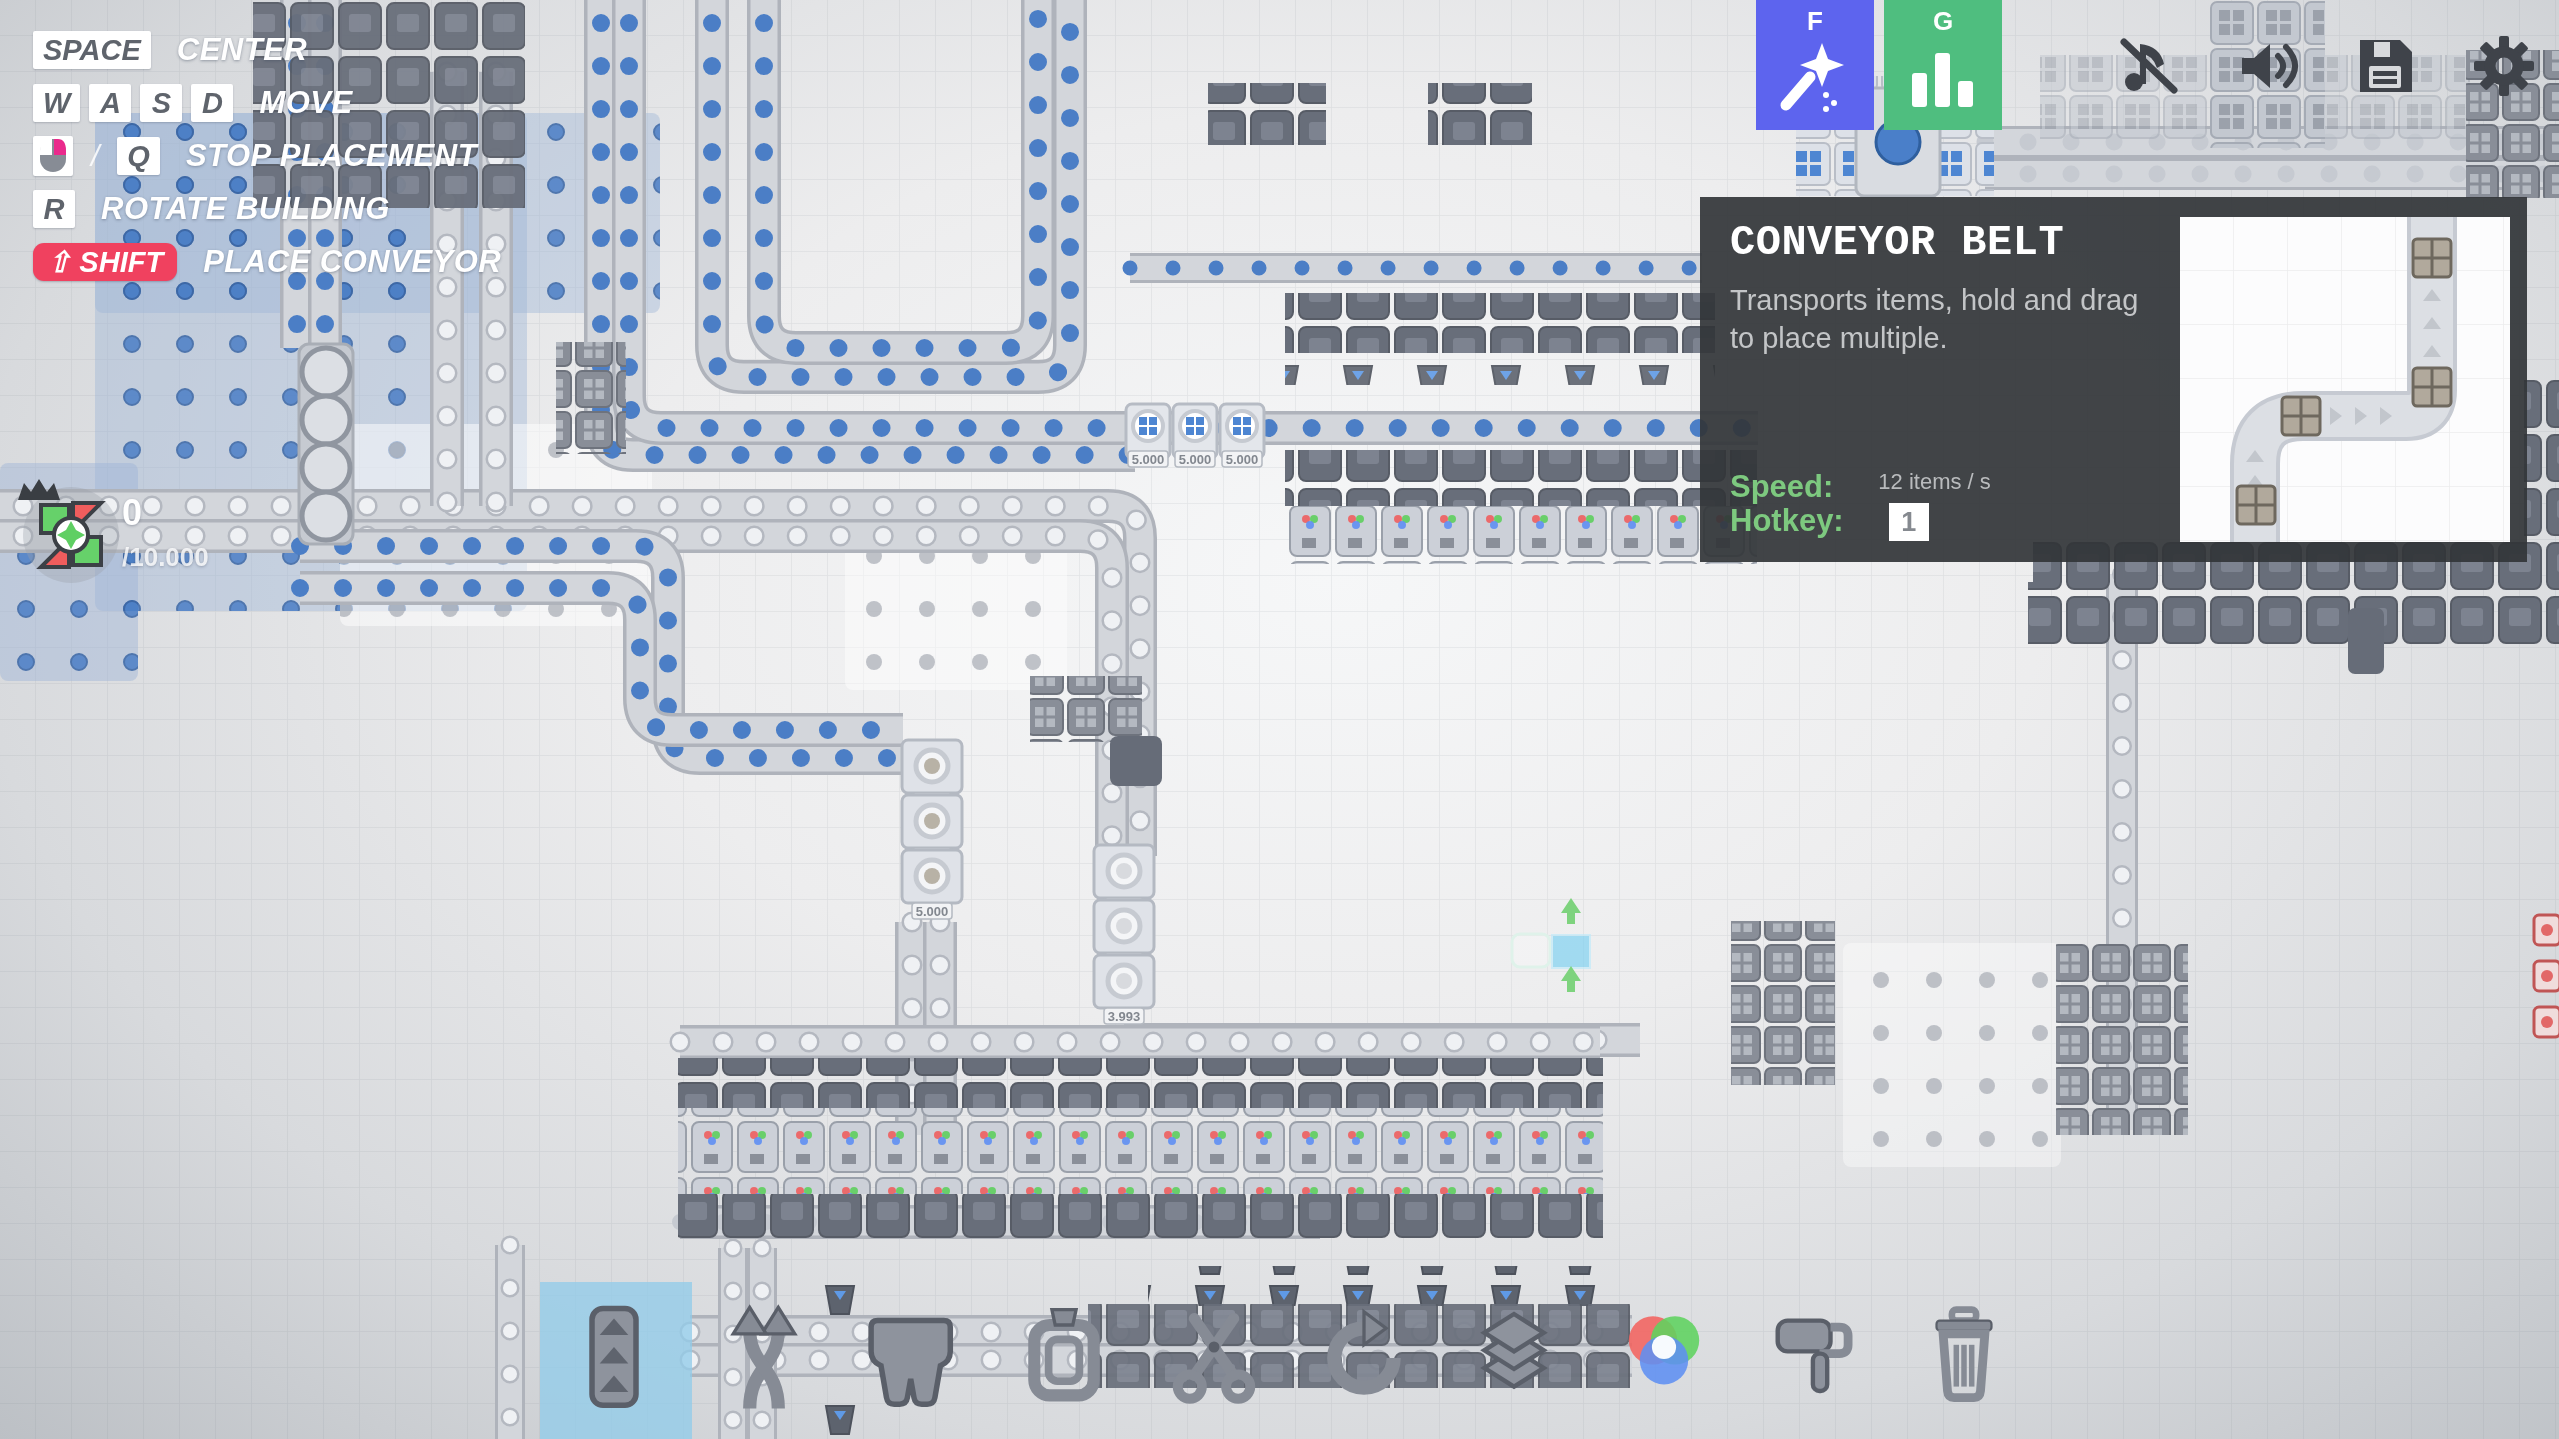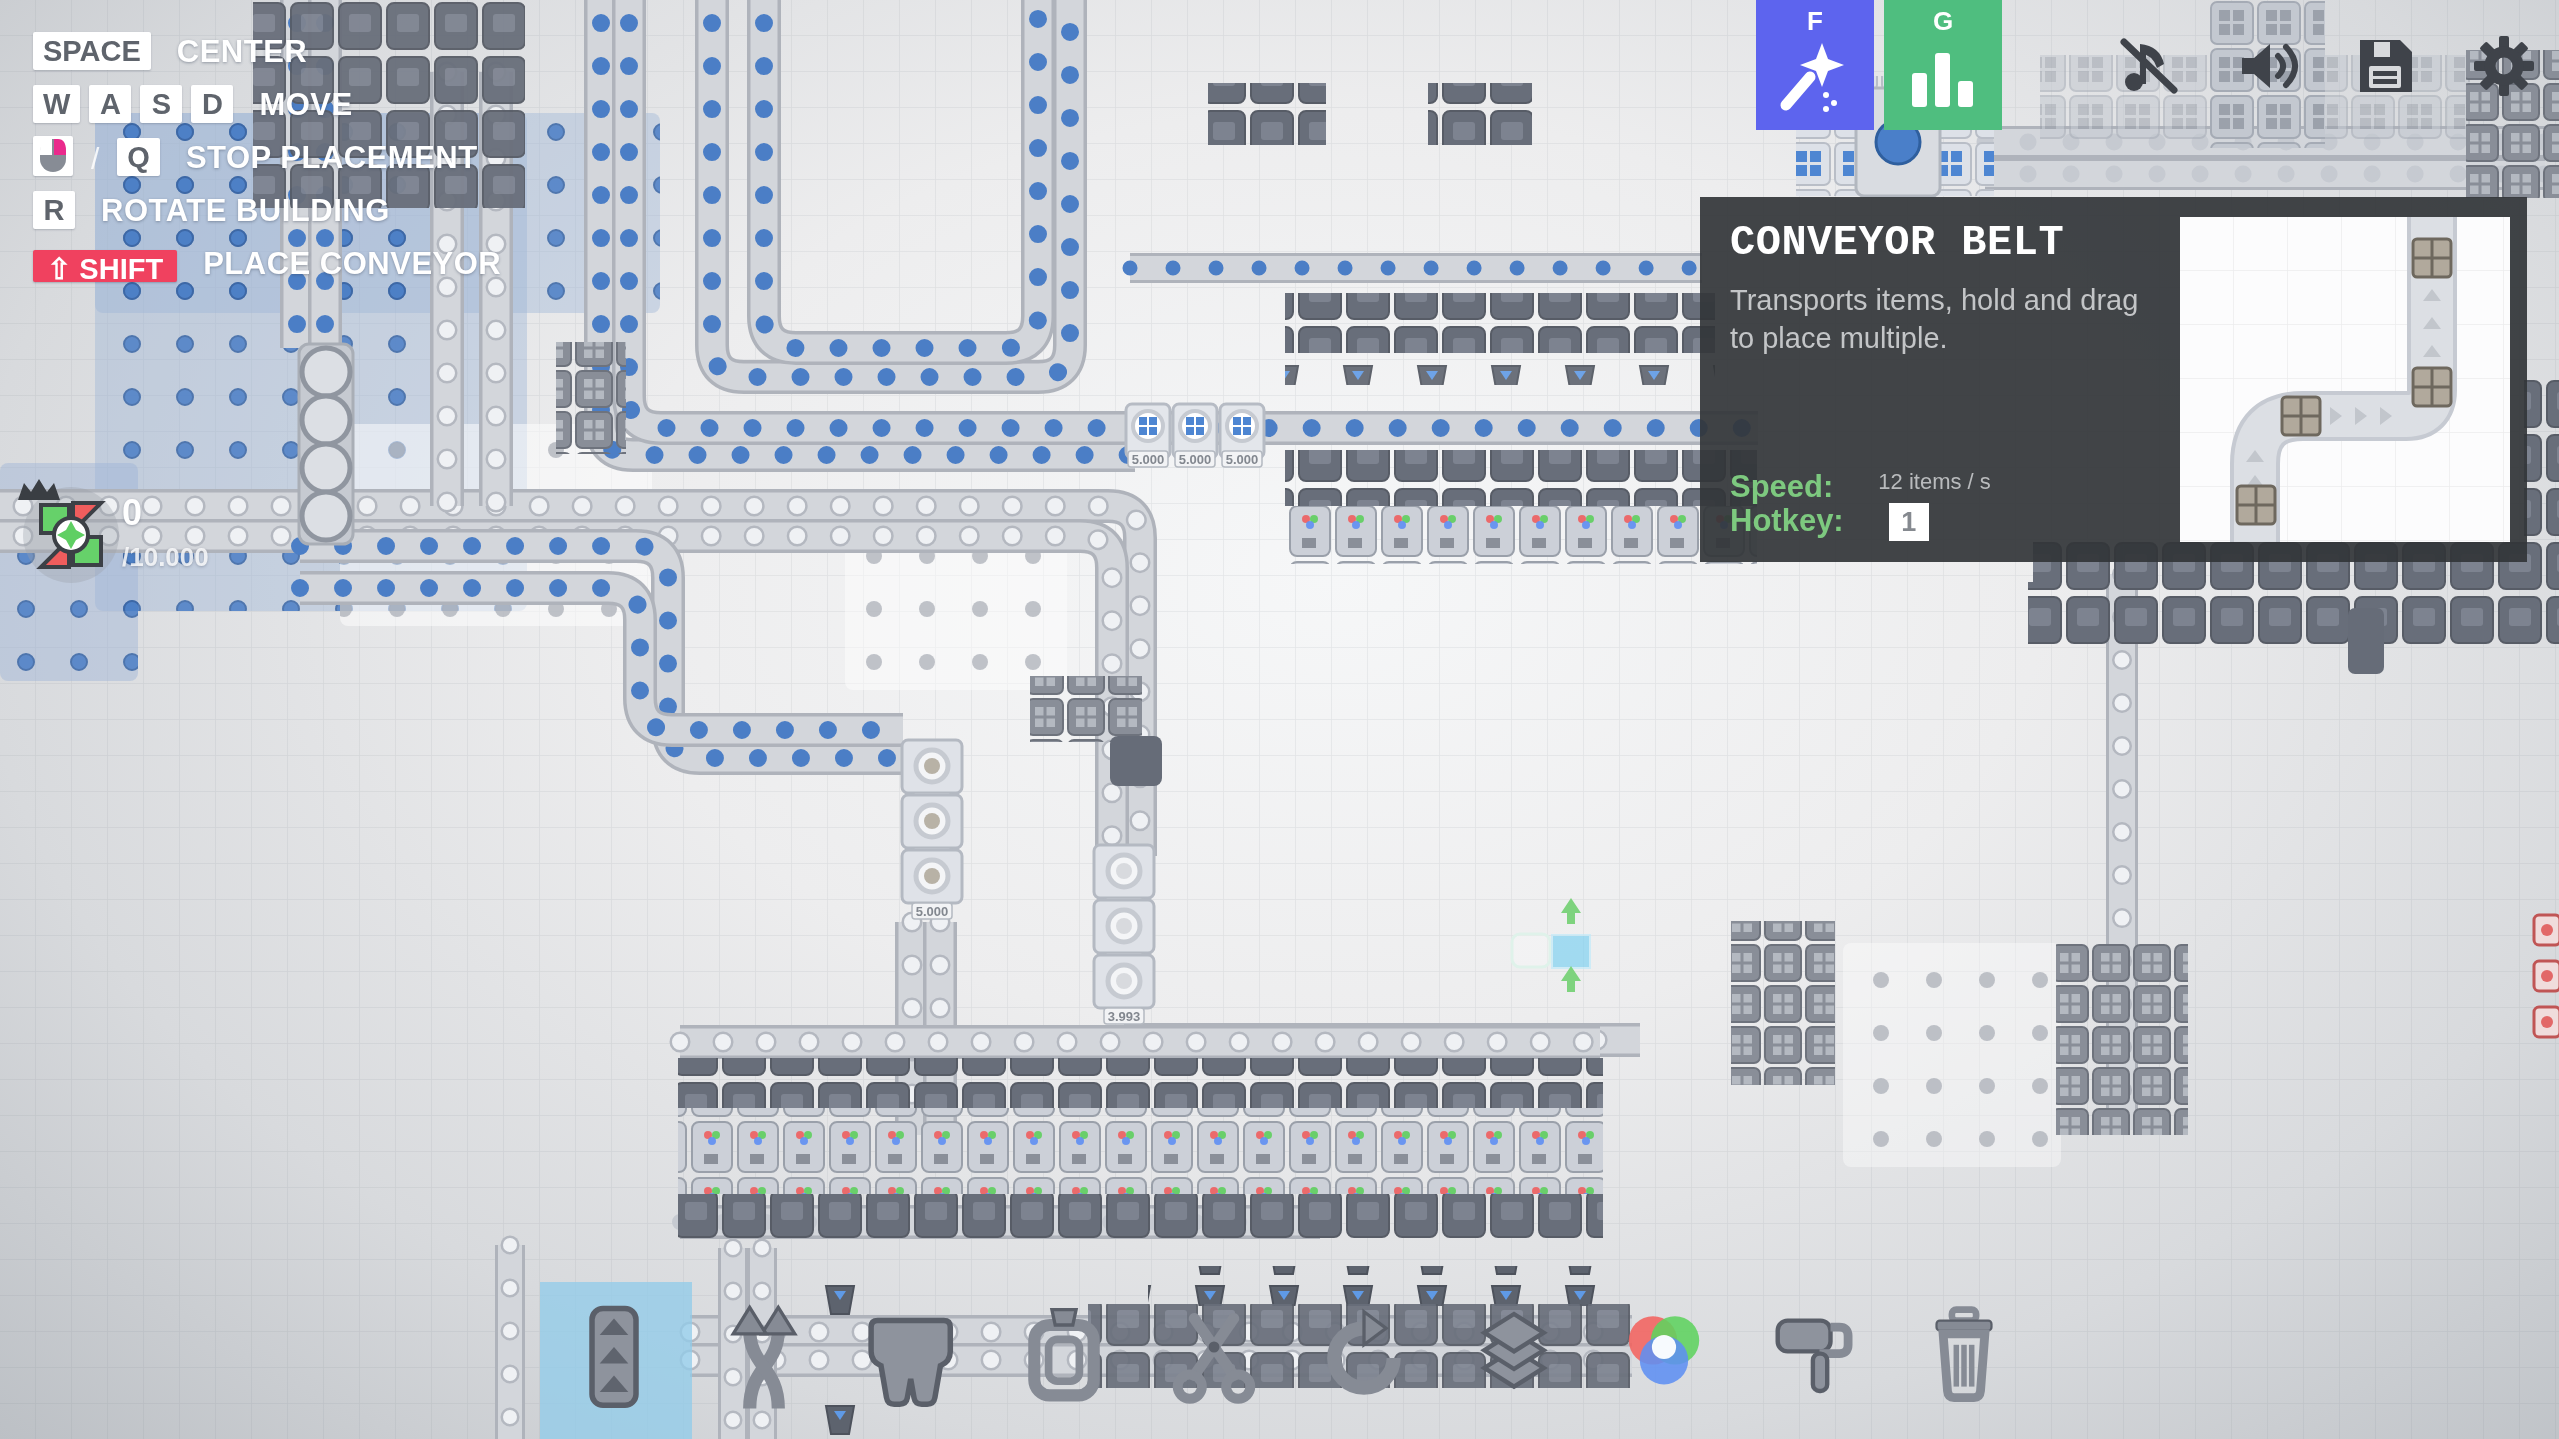--- a/index.html
+++ b/index.html
@@ -14,32 +14,32 @@
   .trk-t{stroke:#d3d6db;fill:none;stroke-linejoin:round;}
   .it{fill:none;stroke-linecap:round;stroke-linejoin:round;stroke-dasharray:.01 43;}
   .c-blue{stroke:#4b7ec6;}
   .c-wht{stroke:#eff1f4;}
   .c-wun{stroke:#b4b8c0;}
   .c-gry{stroke:#c6cad1;}
   .cnt-box{fill:#f2f3f5;stroke:#b4b9c1;stroke-width:1.5;}
   .cnt-txt{font:700 13px "Liberation Sans",sans-serif;fill:#82878f;text-anchor:middle;}
   
   .hints{position:absolute;left:33px;top:30px;z-index:30;}
-  .hint-row{display:flex;align-items:flex-end;gap:26px;height:40px;margin-bottom:13px;}
+  .hint-row{display:flex;align-items:center;gap:26px;height:40px;margin-bottom:13px;font-style:italic;}
   .keys{display:flex;gap:9px;align-items:center;}
   .keycap{background:#fff;color:#5f646c;font-weight:700;font-size:29px;line-height:38px;
     min-width:22px;padding:0 10px;text-align:center;height:38px;border-radius:2px;
     box-shadow:0 1px 2px rgba(50,60,80,.25);}
   .mousecap{background:#fff;width:40px;height:40px;border-radius:2px;display:flex;
     align-items:center;justify-content:center;box-shadow:0 1px 2px rgba(50,60,80,.25);}
   .slash{color:rgba(255,255,255,.85);font-size:30px;font-weight:400;margin:0 -8px;}
   .hint-label{color:#fff;font-size:31px;font-weight:600;letter-spacing:.5px;
     text-shadow:0 1px 3px rgba(60,70,90,.45);white-space:nowrap;}
   .shift-badge{background:#f0415f;color:#fff;font-weight:700;font-size:29px;line-height:38px;
-    height:32px;padding:0 14px;border-radius:2px;box-shadow:0 1px 2px rgba(50,60,80,.3);}
+    height:38px;padding:0 14px;border-radius:11px;box-shadow:0 1px 2px rgba(50,60,80,.3);}
   
   .goal-text{position:absolute;left:122px;top:492px;z-index:5;}
   .goal-num{color:#fff;font-size:36px;font-weight:700;text-shadow:0 1px 3px rgba(60,70,90,.4);}
   .goal-total{color:rgba(255,255,255,.82);font-size:26px;font-weight:600;margin-top:8px;
     text-shadow:0 1px 3px rgba(60,70,90,.35);}
   
   .keybtn{position:absolute;top:0;width:118px;height:130px;z-index:30;cursor:pointer;
     display:flex;flex-direction:column;align-items:center;}
   .keybtn .klabel{color:#fff;font-size:26px;font-weight:700;margin-top:6px;}
   #btn-wand{left:1756px;background:#5d64ee;}

